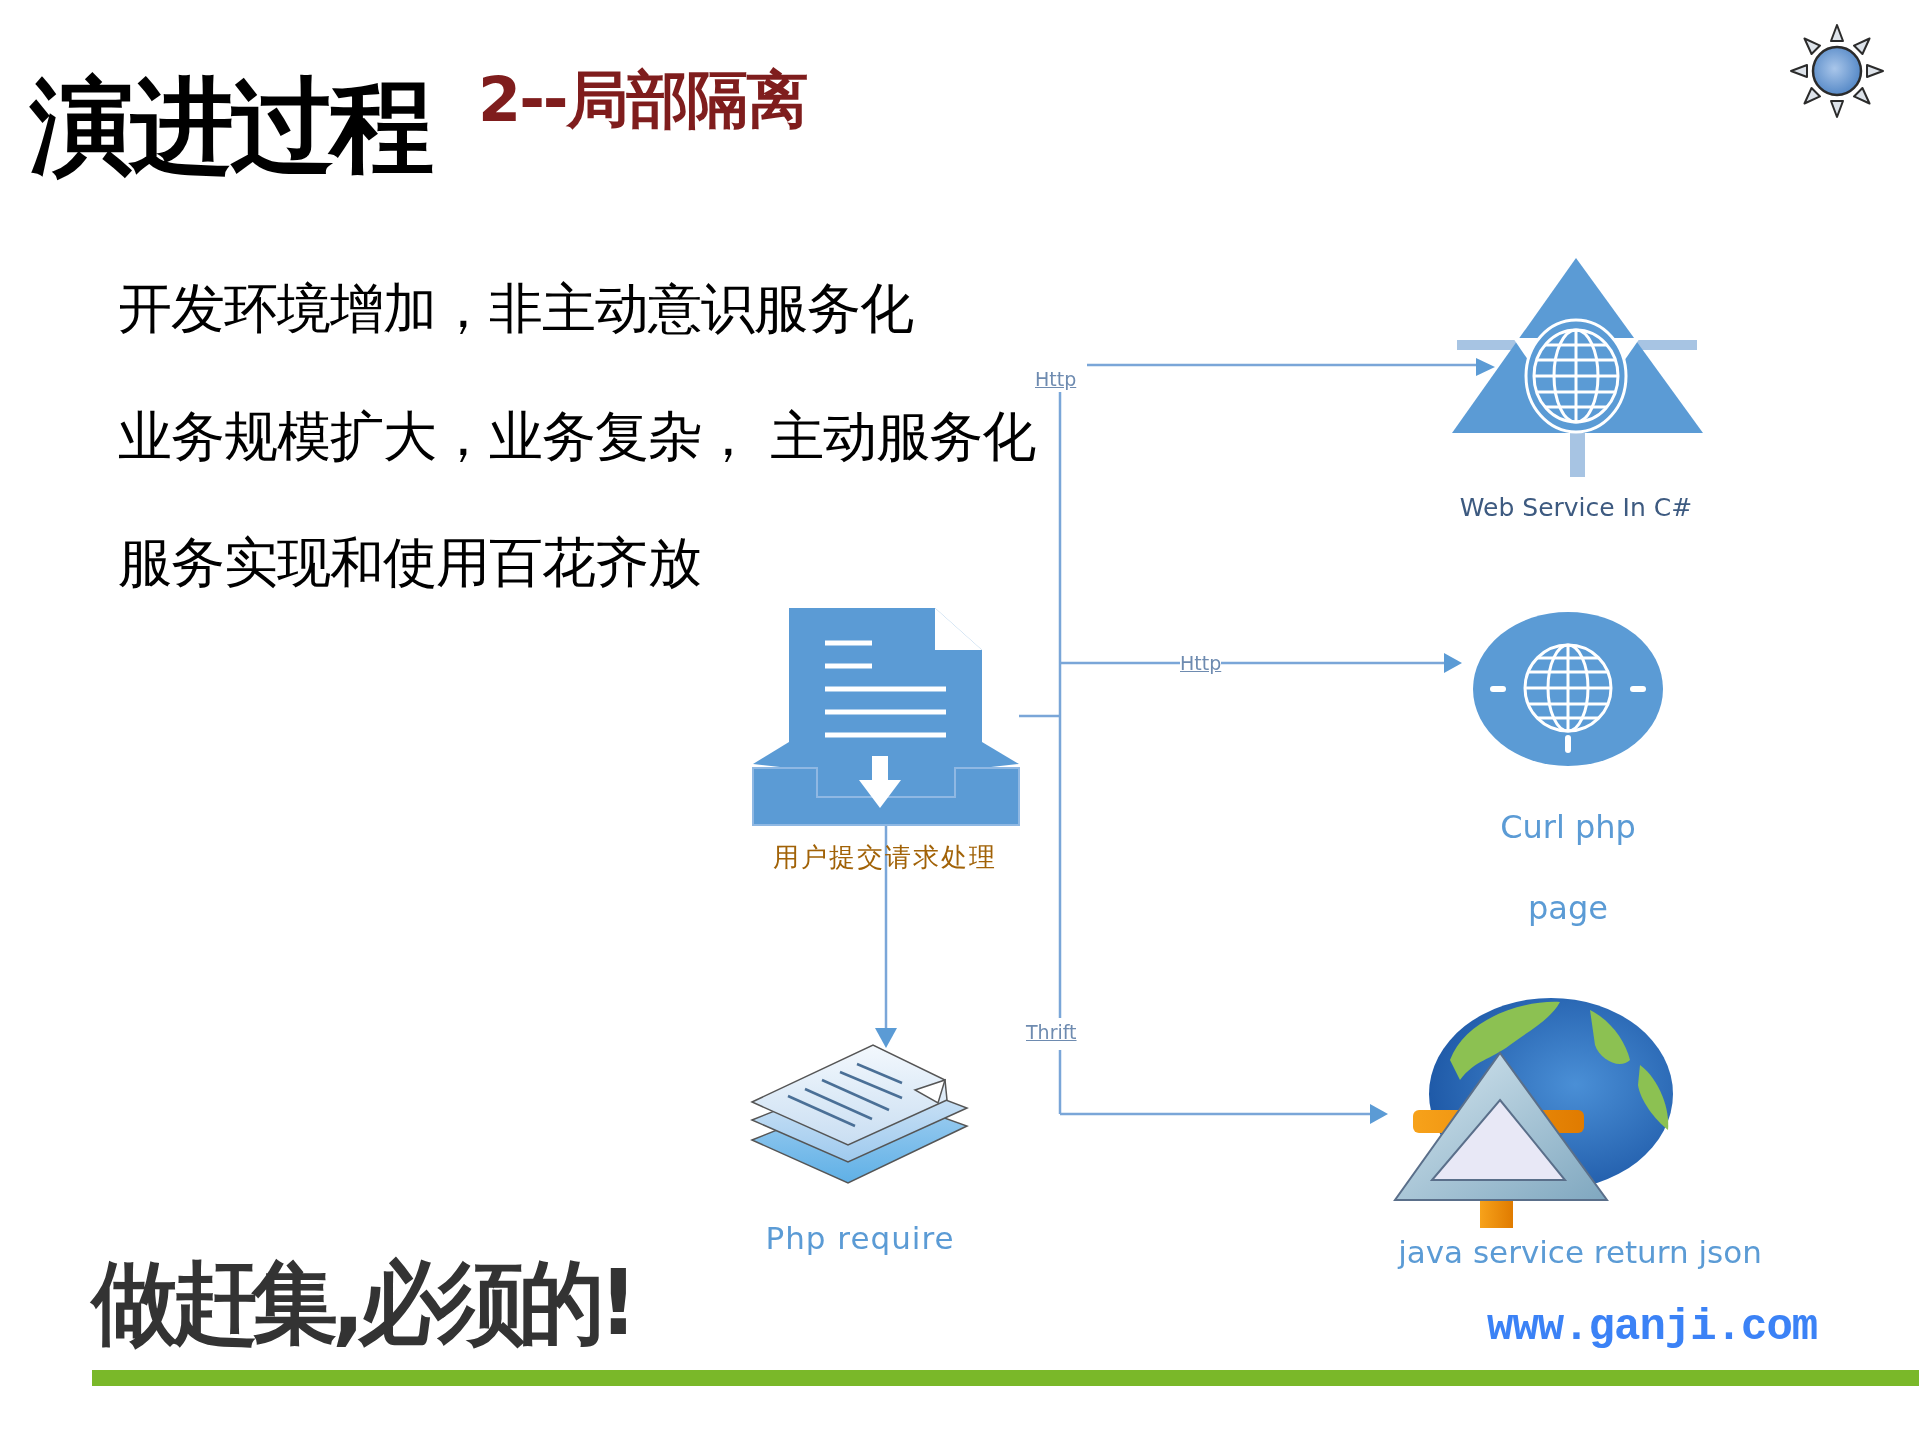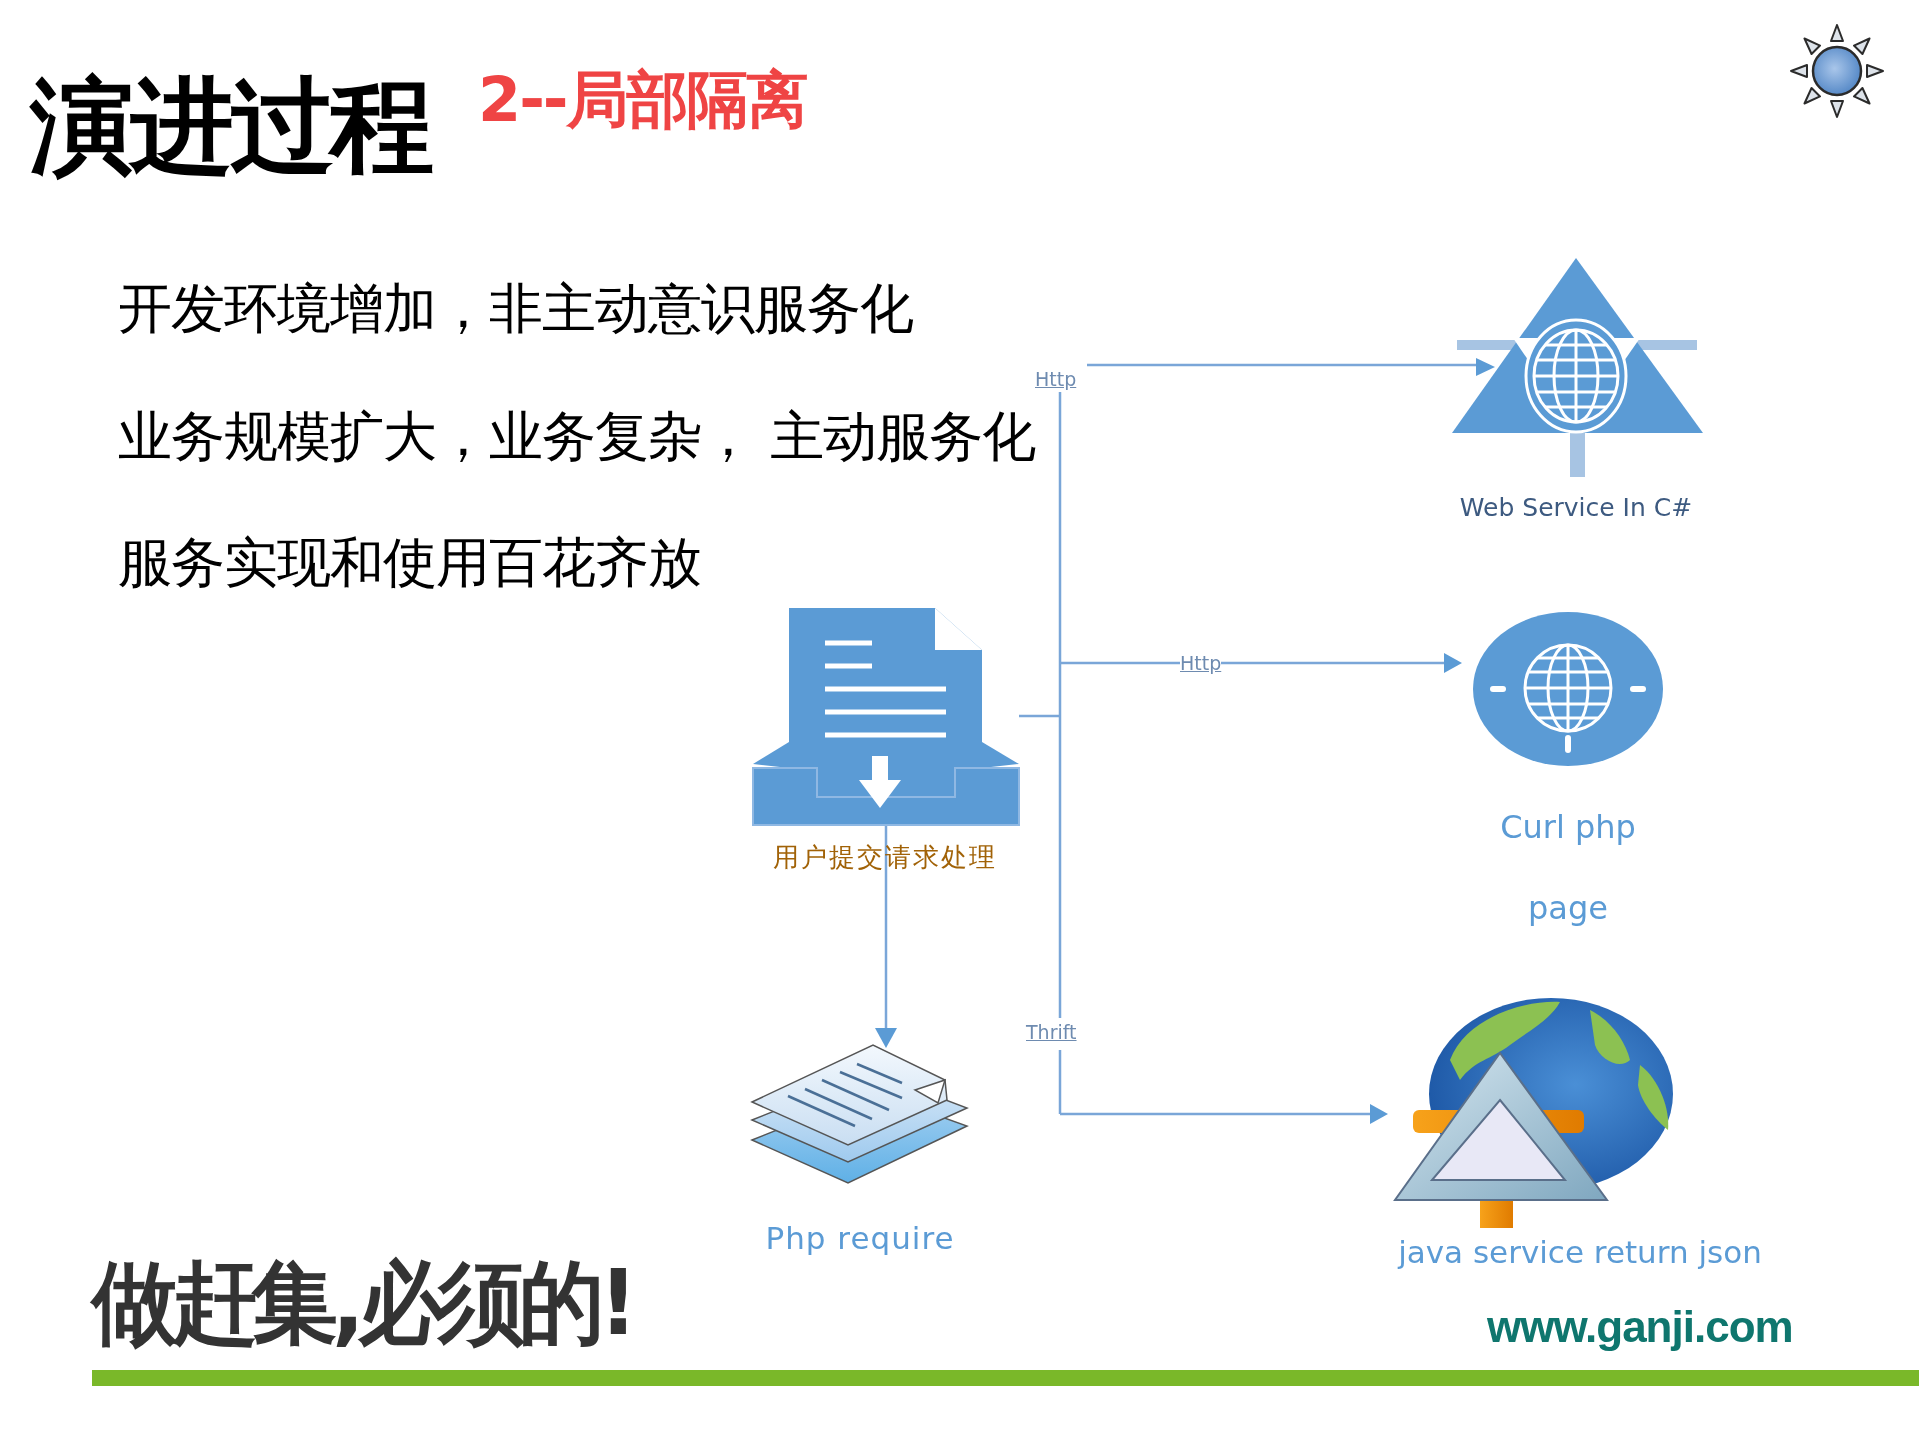--- a/index.html
+++ b/index.html
@@ -1,29 +1,29 @@
 <!DOCTYPE html>
 <html><head>
   <meta charset="utf-8">
   <style>
     html, body { margin: 0; padding: 0; background: #ffffff; }
     body { width: 1919px; height: 1439px; position: relative; overflow: hidden;
            font-family: "DejaVu Sans", sans-serif; }
     .abs { position: absolute; }
     .title-main { left: 30px; top: 30px; font-size: 104px; font-weight: bold; color: #000;
                   line-height: 1.1; letter-spacing: -4px; white-space: nowrap; margin-top: 39px; }
-    .title-sub { left: 478px; top: 66px; font-size: 62px; font-weight: bold; color: #ef4444;
+    .title-sub { left: 478px; top: 66px; font-size: 62px; font-weight: bold; color: #7f1d1d;
                  line-height: 1.1; letter-spacing: -2px; white-space: nowrap; }
     .bullet { left: 118px; font-size: 54px; color: #000; white-space: nowrap; line-height: 1; letter-spacing: -1px; }
     .node-label { color: #5b9bd5; font-family: "DejaVu Sans", sans-serif; white-space: nowrap; text-align: center; }
     .edge-label { color: #6e8bb0; font-family: "DejaVu Sans", sans-serif; font-size: 19px; white-space: nowrap; background: #fff; text-decoration: underline; }
     .slogan { left: 92px; top: 1256px; font-size: 86px; font-weight: bold; color: #333333;
               white-space: nowrap; letter-spacing: -6px; line-height: 1.1; transform: scaleY(1.05); }
-    .site { left: 1487px; top: 1302px; font-size: 44px; font-weight: bold; color: #0f766e;
-            font-family: Liberation Sans, sans-serif; white-space: nowrap; letter-spacing: -1px; }
+    .site { left: 1487px; top: 1302px; font-size: 44px; font-weight: bold; color: #3b82f6;
+            font-family: Liberation Mono, monospace; white-space: nowrap; letter-spacing: -1px; }
     .green-bar { left: 92px; top: 1370px; width: 1827px; height: 16px; background: #7ab829; }
     svg.diagram { position: absolute; left: 0; top: 0; }
   </style>
 </head>
 <body>
 
 <div class="abs title-main">演进过程</div>
 <div class="abs title-sub">2--局部隔离</div>
 
 <svg class="abs" style="left:1787px; top:21px;" width="100" height="100" viewBox="-50 -50 100 100">

